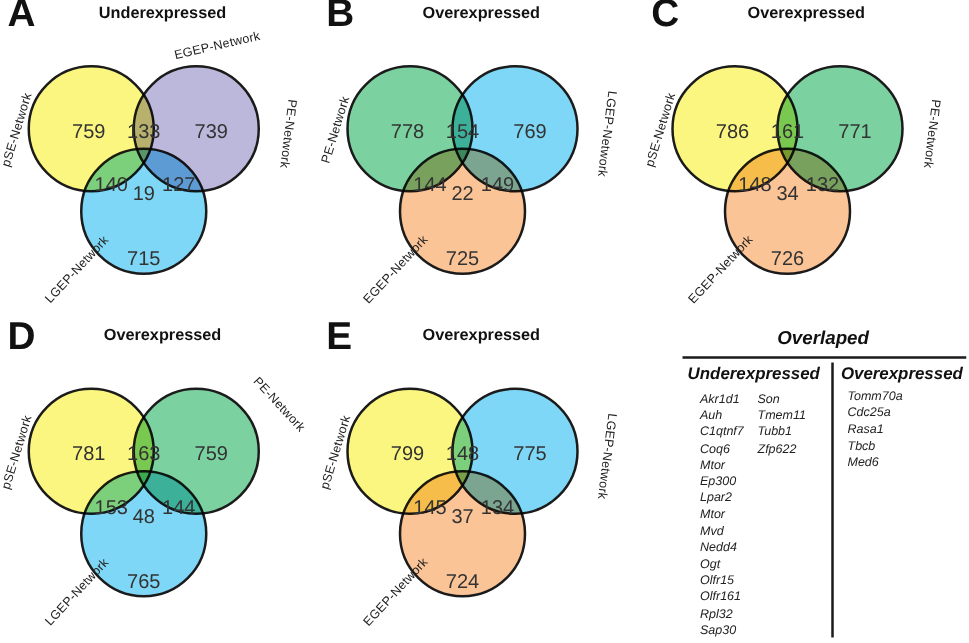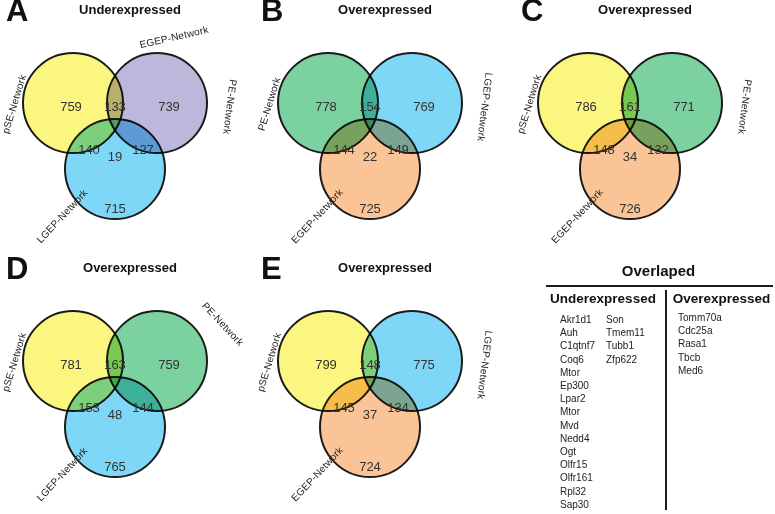--- a/index.html
+++ b/index.html
@@ -12,42 +12,42 @@
   .ptitle{position:absolute;top:2px;left:0;width:256px;text-align:center;font-size:13px;font-weight:bold;color:#111;}
   .venn{position:absolute;inset:0;}
   .circle{
     position:absolute;width:102px;height:102px;border-radius:50%;
     border:2px solid #1b1b1b;box-sizing:border-box;mix-blend-mode:multiply;
   }
   .pos-l{left:20px;top:52px;}
   .pos-r{left:104px;top:52px;}
   .pos-b{left:62px;top:118px;}
   .cnt{
-    position:absolute;transform:translate(-50%,-50%);font-size:13px;color:#333;
+    position:absolute;transform:translate(-50%,-50%);font-size:16px;color:#333;
     z-index:3;white-space:nowrap;
   }
   .at-l{left:69px;top:106px;}
   .at-t{left:113px;top:106px;}
   .at-r{left:167px;top:106px;}
   .at-c{left:113px;top:131px;margin-top:25px;}
   .at-bl{left:87px;top:149px;}
   .at-br{left:141px;top:149px;}
   .at-b{left:113px;top:183px;margin-top:25px;}
   .clabel{
     position:absolute;font-size:10px;color:#222;white-space:nowrap;z-index:4;
     letter-spacing:0.2px;
   }
   .lbl-left{left:12px;top:104px;transform:translate(-50%,-50%) rotate(-73deg);}
   .lbl-right{left:228px;top:107px;transform:translate(-50%,-50%) rotate(97deg);}
   .lbl-bottomleft{left:60px;top:216px;transform:translate(-50%,-50%) rotate(-47deg);}
   .lbl-topright{display:none;}
   .p-a .lbl-topright{display:block;left:172px;top:37px;transform:translate(-50%,-50%) rotate(-13deg);}
   .p-d .lbl-topright{display:block;left:221px;top:66px;transform:translate(-50%,-50%) rotate(47deg);}
   
-  .otable{position:absolute;left:544px;top:262px;width:229px;height:250px;}
+  .otable{position:absolute;left:544px;top:262px;width:229px;height:250px;font-style:italic;}
   .tbl-title{position:absolute;top:0;left:0;width:100%;text-align:center;font-size:15px;font-weight:bold;color:#111;}
   .tbl-topline{position:absolute;top:23px;left:2px;right:0;height:2px;background:#1b1b1b;}
   .tbl-vline{position:absolute;left:121px;top:28px;bottom:2px;width:2px;background:#1b1b1b;}
   .tbl-h{position:absolute;top:29px;font-size:13.5px;font-weight:bold;color:#111;text-align:center;}
   .tbl-h-under{left:0;width:118px;}
   .tbl-h-over{left:126px;width:103px;}
   .genecol{position:absolute;font-size:10px;color:#222;line-height:13.2px;}
   .col-u1{left:16px;top:51px;}
   .col-u2{left:62px;top:51px;}
   .col-o{left:134px;top:49px;}

